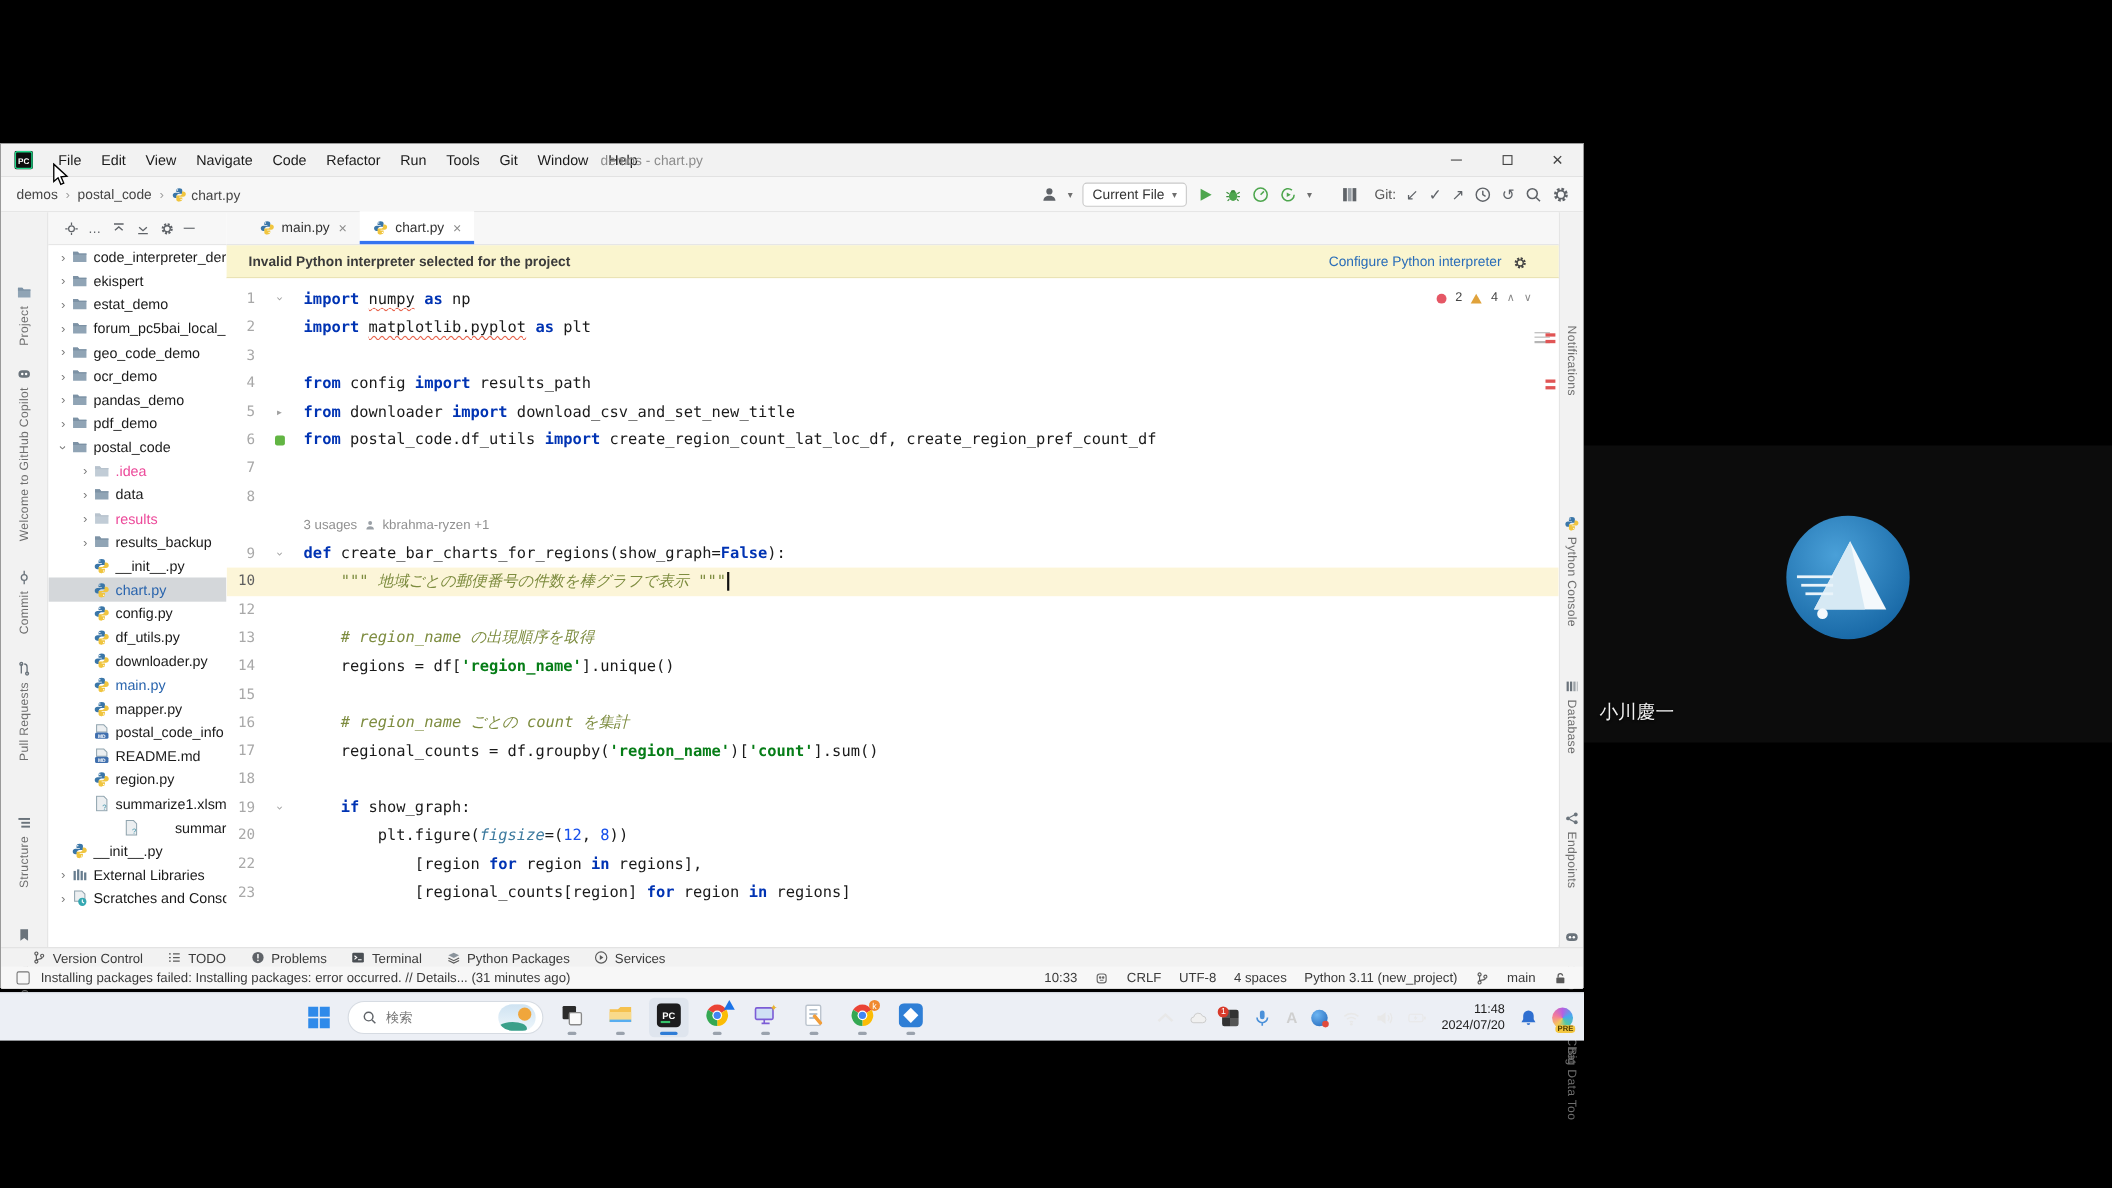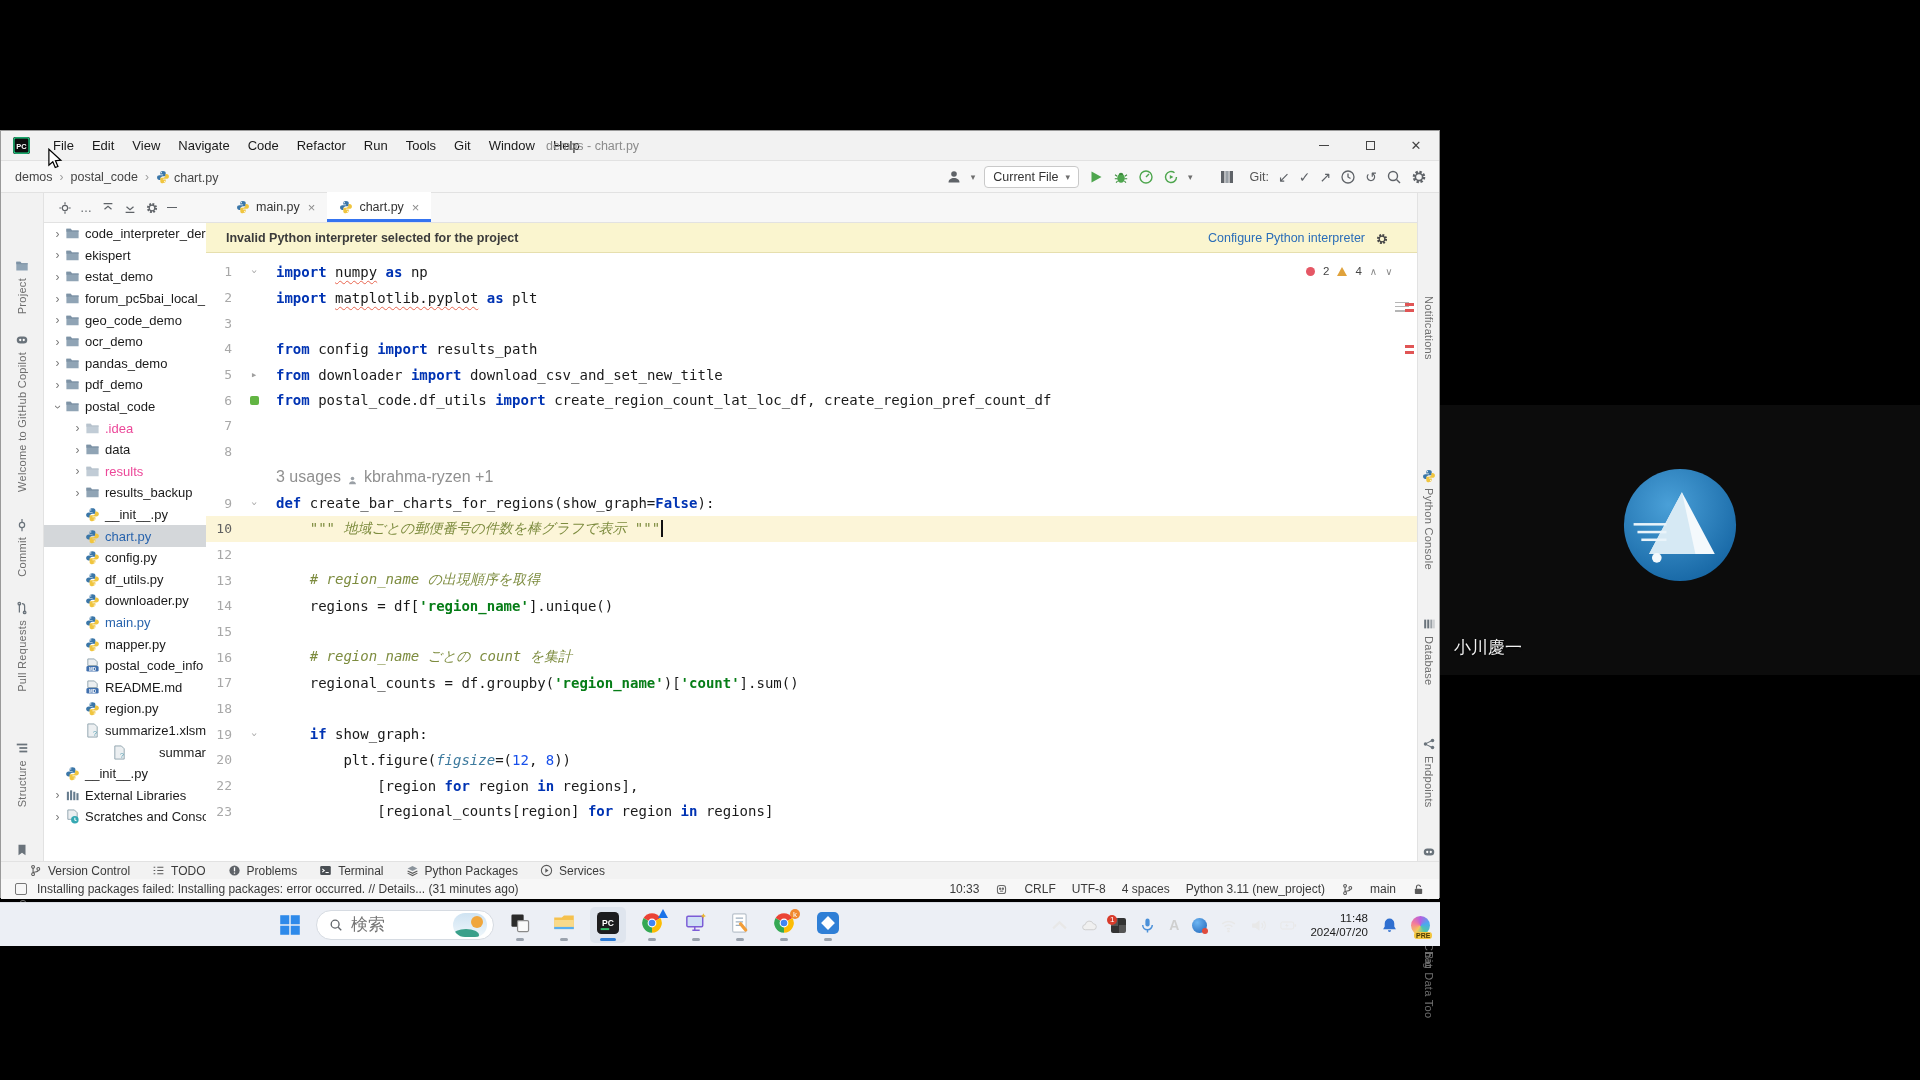--- a/index.html
+++ b/index.html
@@ -87,21 +87,21 @@
   .editor { position:absolute; left:205px; top:122px; right:22px; bottom:38px; background:#fff;
     overflow:hidden; font-family:"DejaVu Sans Mono", monospace; font-size:14px; }
   .code-pad { padding-top:6px; }
   .crow { height:25.7px; display:flex; align-items:center; white-space:pre; }
   .crow.cur { background:#fcf5d8; }
   .ln { width:26px; text-align:right; font-size:13px; color:#a8a8a8; flex:none; }
   .crow.cur .ln { color:#5f5f5f; }
   .fold { width:44px; flex:none; display:flex; align-items:center; justify-content:center;
     color:#a0a0a0; font-size:11px; }
   .fold .gsq { width:9px; height:9px; border-radius:2px; background:#62b543; }
-  .ann { font-family:"Liberation Sans", sans-serif; font-size:16px; color:#909090; gap:6px; }
+  .ann { font-family:"Liberation Sans", sans-serif; font-size:12px; color:#909090; gap:6px; }
   .ann .s-ic { width:11px; height:11px; } .ann .s-ic svg { width:11px; height:11px; }
   .tk-k{color:#0033b3;font-weight:600}
   .tk-t{color:#1a1a1a}
   .tk-e{color:#1a1a1a;text-decoration:underline 1px wavy #e8654f;text-underline-offset:3px}
   .tk-s{color:#067d17;font-weight:600}
   .tk-d{color:#7d8c3f;font-style:italic}
   .tk-c{color:#7d8c3f;font-style:italic}
   .tk-n2{color:#1750eb}
   .tk-p{color:#3d7a9e;font-style:italic}
   .caret-bar { display:inline-block; width:1.6px; height:17px; background:#111; margin-left:1px; }
@@ -134,21 +134,21 @@
     border-top:1px solid #dadee5; }
   .tb-left { position:absolute; left:272px; top:0; height:44px; display:flex; align-items:center; gap:8px; }
   .tb-app { width:36px; height:36px; border-radius:5px; display:flex; flex-direction:column;
     align-items:center; justify-content:center; position:relative; }
   .tb-app svg { width:22px; height:22px; }
   .tb-app.active { background:#dfe5ee; }
   .runbar { position:absolute; bottom:2px; width:8px; height:3px; border-radius:2px; background:#9aa2ad; }
   .tb-app.active .runbar { width:16px; background:#2e7cd6; }
   .searchbox { width:178px; height:30px; background:#fff; border:1px solid #d6dbe2; border-radius:16px;
     display:flex; align-items:center; padding:0 6px 0 12px; gap:8px; }
-  .searchbox input { border:none; outline:none; width:90px; font-size:17px; color:#333;
+  .searchbox input { border:none; outline:none; width:90px; font-size:12px; color:#333;
     font-family:"Liberation Sans",sans-serif; background:transparent; }
   .weather-mini { margin-left:auto; width:34px; height:24px; border-radius:12px; overflow:hidden;
     position:relative; background:linear-gradient(#cfe3f2,#eef6fb); }
   .weather-mini .sun { position:absolute; right:4px; top:3px; width:12px; height:12px;
     border-radius:50%; background:#f0a63c; }
   .weather-mini .hill { position:absolute; left:0; bottom:-4px; width:26px; height:12px;
     border-radius:50%; background:#3aa08a; }
   .badge { position:absolute; border-radius:50%; font-size:8px; color:#fff; display:flex;
     align-items:center; justify-content:center; }
   .tb-tray { position:absolute; right:10px; top:0; height:44px; display:flex; align-items:center; gap:13px; }

